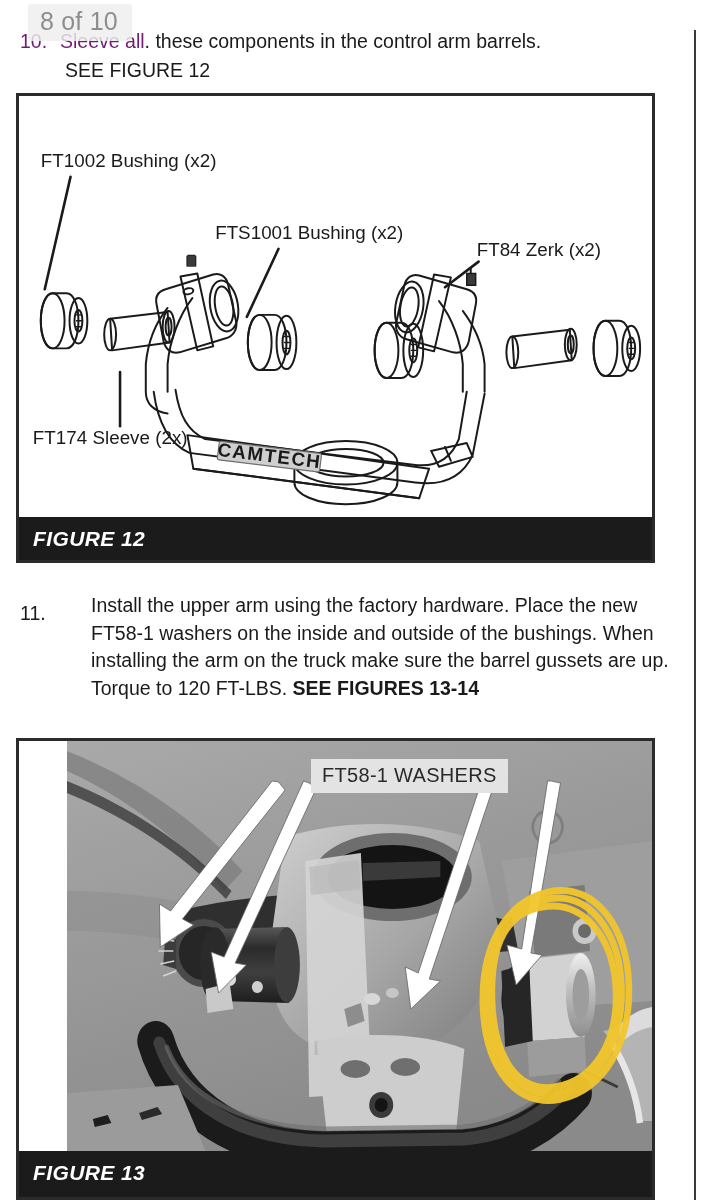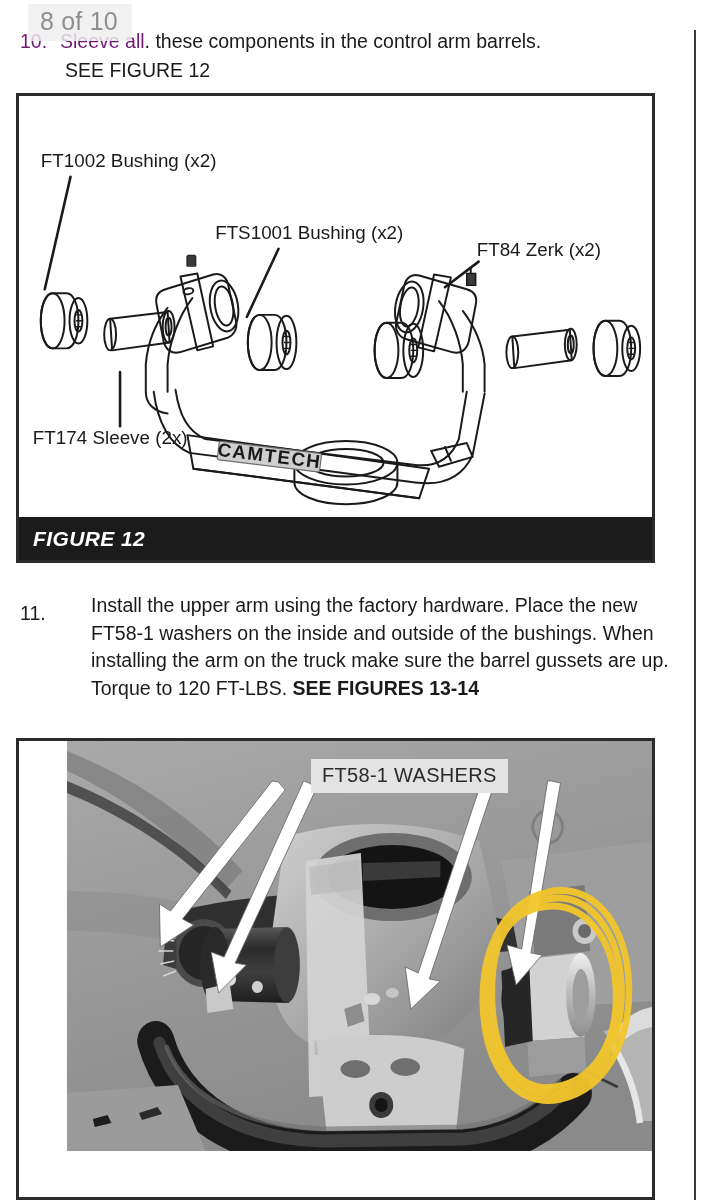--- a/index.html
+++ b/index.html
@@ -337,13 +337,14 @@
 
       <g fill="none" stroke="#f3c62c" stroke-width="7" stroke-linecap="round" opacity=".95">
         <path d="M520 158 C566 150 598 192 600 246 C602 300 576 344 532 352 C488 360 458 320 456 262 C454 206 476 166 520 158 Z"></path>
         <path d="M526 150 C574 144 606 188 608 244 C610 302 582 348 534 358 C486 368 452 326 450 264 C448 204 476 158 526 150"></path>
         <path d="M514 166 C560 158 592 198 594 250 C596 302 570 340 528 346 C486 352 462 314 460 260 C458 208 472 172 514 166"></path>
       </g>
     </svg>
 
     <div class="wash-label">FT58-1 WASHERS</div>
   </div>
+  <div class="fig-caption">FIGURE 13</div>
 </div>
 
 </body></html>

